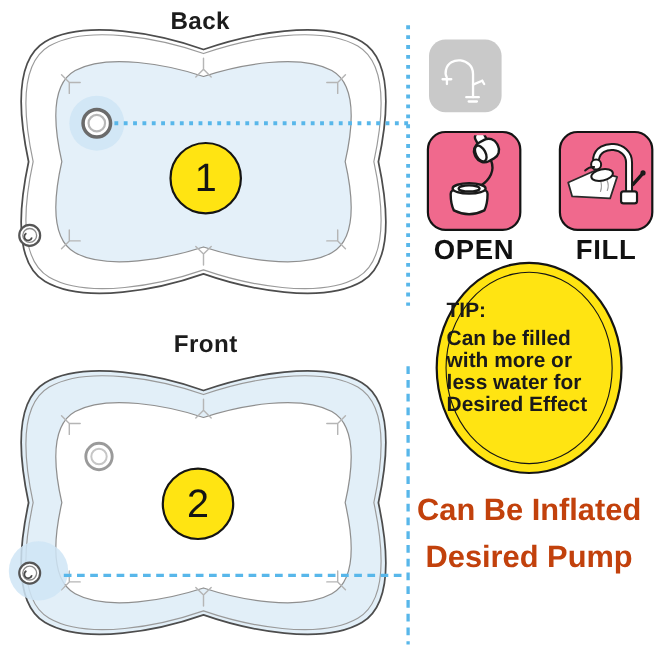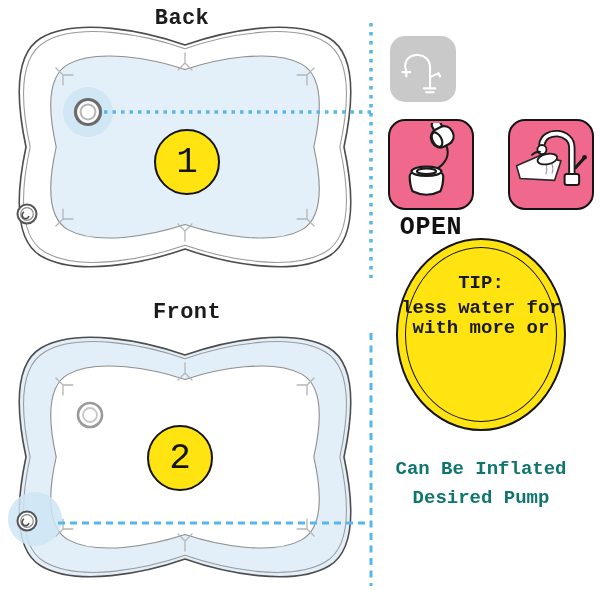--- a/index.html
+++ b/index.html
@@ -1,18 +1,18 @@
 <!DOCTYPE html>
 <html><head>
 <meta charset="utf-8">
 <style>
   html,body{margin:0;padding:0;background:#ffffff;}
   .canvas{
     position:relative;width:600px;height:600px;background:#ffffff;overflow:hidden;
-    font-family:Liberation Mono, monospace;color:#1a1a1a;
+    font-family:Liberation Sans, sans-serif;color:#1a1a1a;
   }
   .layer{position:absolute;left:0;top:0;}
   .abs{position:absolute;}
   .mat-title{
     font-size:22px;font-weight:bold;color:#1c1c1c;letter-spacing:.4px;
     text-align:center;width:120px;
   }
   .step-circle{
     position:absolute;width:62px;height:62px;border-radius:50%;
     background:#FFE412;border:2px solid #141414;
@@ -28,28 +28,28 @@
     position:absolute;width:86px;text-align:center;
     font-size:25px;font-weight:bold;letter-spacing:.6px;color:#111;
   }
   .tip-circle{
     position:absolute;left:396px;top:238px;width:170px;height:193px;
     background:#FFE412;border:2px solid #141414;border-radius:50%;box-sizing:border-box;
   }
   .tip-inner{
     position:absolute;left:7px;top:7px;right:7px;bottom:7px;
     border:1.6px solid #141414;border-radius:50%;
-    display:flex;flex-direction:column;align-items:center;justify-content:flex-start;
+    display:flex;flex-direction:column;justify-content:flex-start;
     padding-top:24px;box-sizing:border-box;
   }
   .tip-heading{font-size:19px;font-weight:bold;margin-bottom:5px;}
   .tip-line{font-size:19px;font-weight:bold;line-height:1.05;white-space:nowrap;}
   .footer-text{
-    position:absolute;left:372px;top:455px;width:218px;text-align:center;
-    font-size:19px;font-weight:bold;line-height:1.5;color:#0f766e;
+    position:absolute;left:372px;top:443px;width:218px;text-align:center;
+    font-size:28px;font-weight:bold;line-height:1.5;color:#c2410c;
   }
 </style>
 </head>
 <body>
 
 <div class="canvas">
 
   <svg class="layer" width="600" height="600" viewBox="0 0 600 600">
     <defs>
       <path id="matO" d="M174 22
@@ -163,26 +163,29 @@
         <ellipse cx="39" cy="39.5" rx="11" ry="5.6" transform="rotate(-12 39 39.5)" fill="#ffffff" stroke="#1a1a1a" stroke-width="2"></ellipse>
         <rect x="58" y="56" width="16" height="12" rx="2.5" fill="#ffffff" stroke="#1a1a1a" stroke-width="2.2"></rect>
         <path d="M70 49 l9 -10" stroke="#1a1a1a" stroke-width="3.4" fill="none"></path>
         <circle cx="80" cy="37.5" r="2.6" fill="#1a1a1a"></circle>
         <path d="M22 35 q4 -4 9 -3.5" fill="none" stroke="#1a1a1a" stroke-width="2"></path>
       </g>
     </svg>
   </div>
 
   <div class="box-label" style="left:388px;top:213px;">OPEN</div>
+  <div class="box-label" style="left:508px;top:213px;">FILL</div>
 
   <div class="tip-circle">
     <div class="tip-inner">
       <div class="tip-heading">TIP:</div>
+      <div class="tip-line">Can be filled</div>
+      <div class="tip-line">with more or</div>
       <div class="tip-line">less water for</div>
-      <div class="tip-line">with more or</div>
+      <div class="tip-line">Desired Effect</div>
     </div>
   </div>
 
   <div class="footer-text">
     <div>Can Be Inflated</div>
     <div>Desired Pump</div>
   </div>
 
 </div>
 

